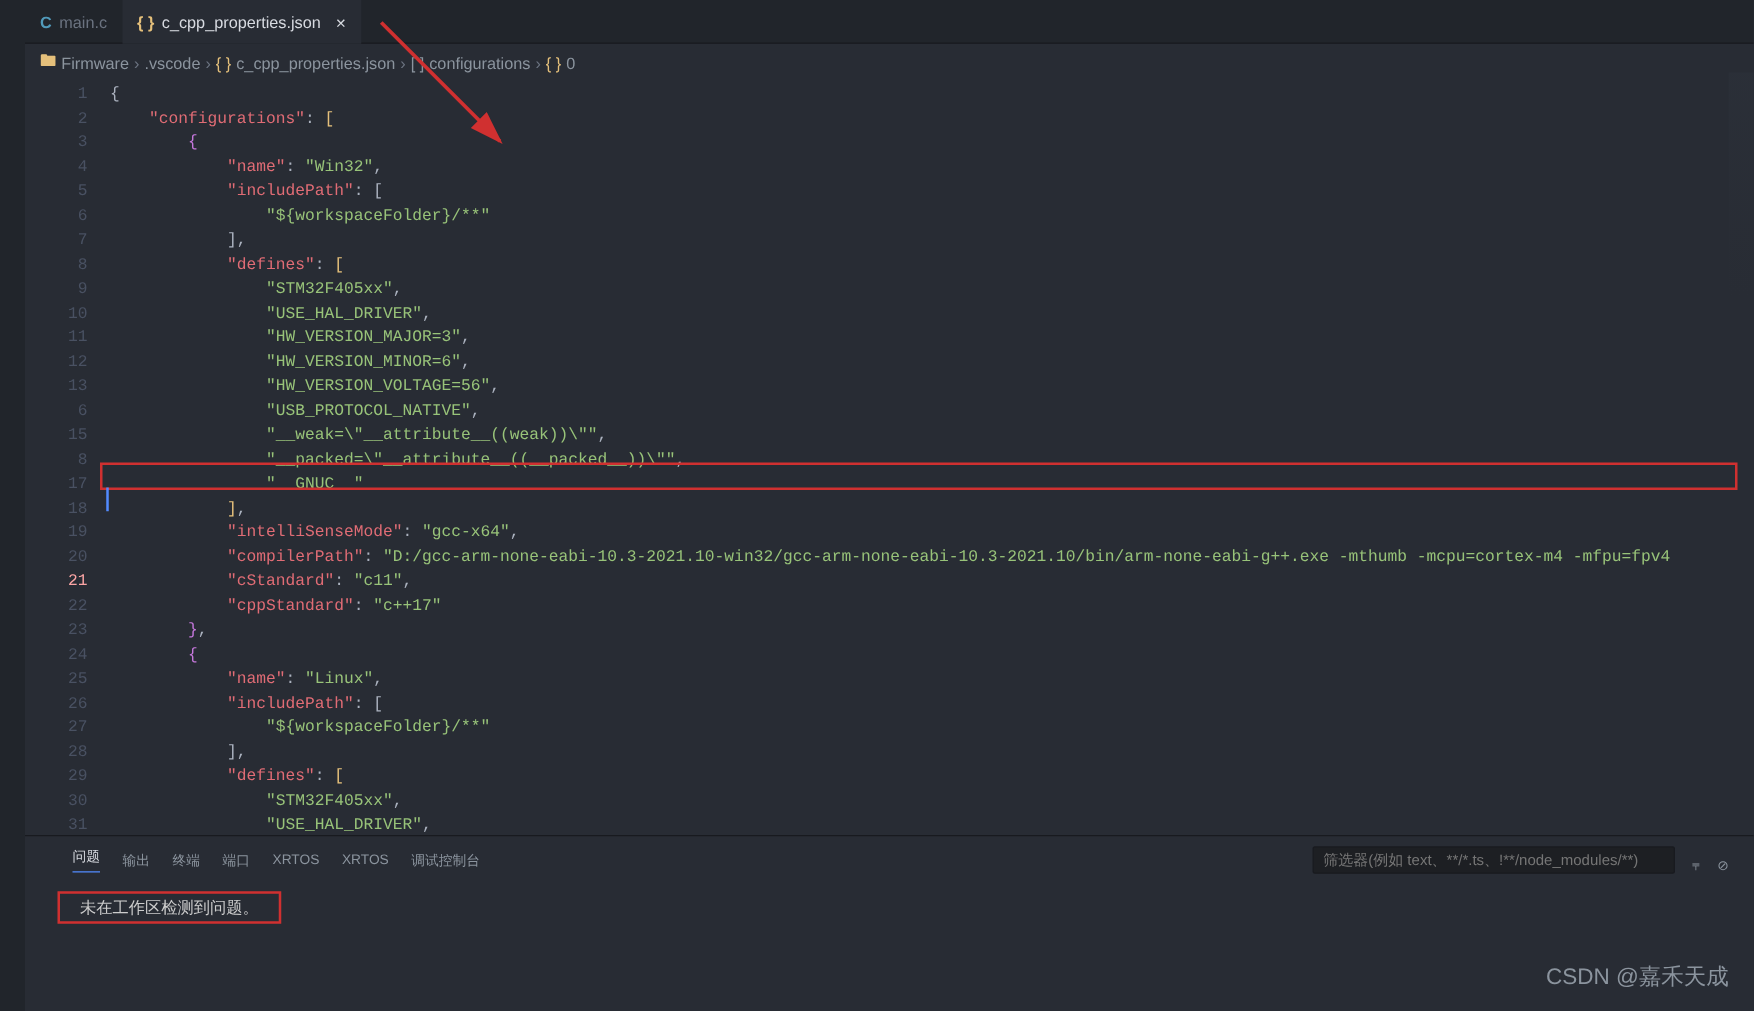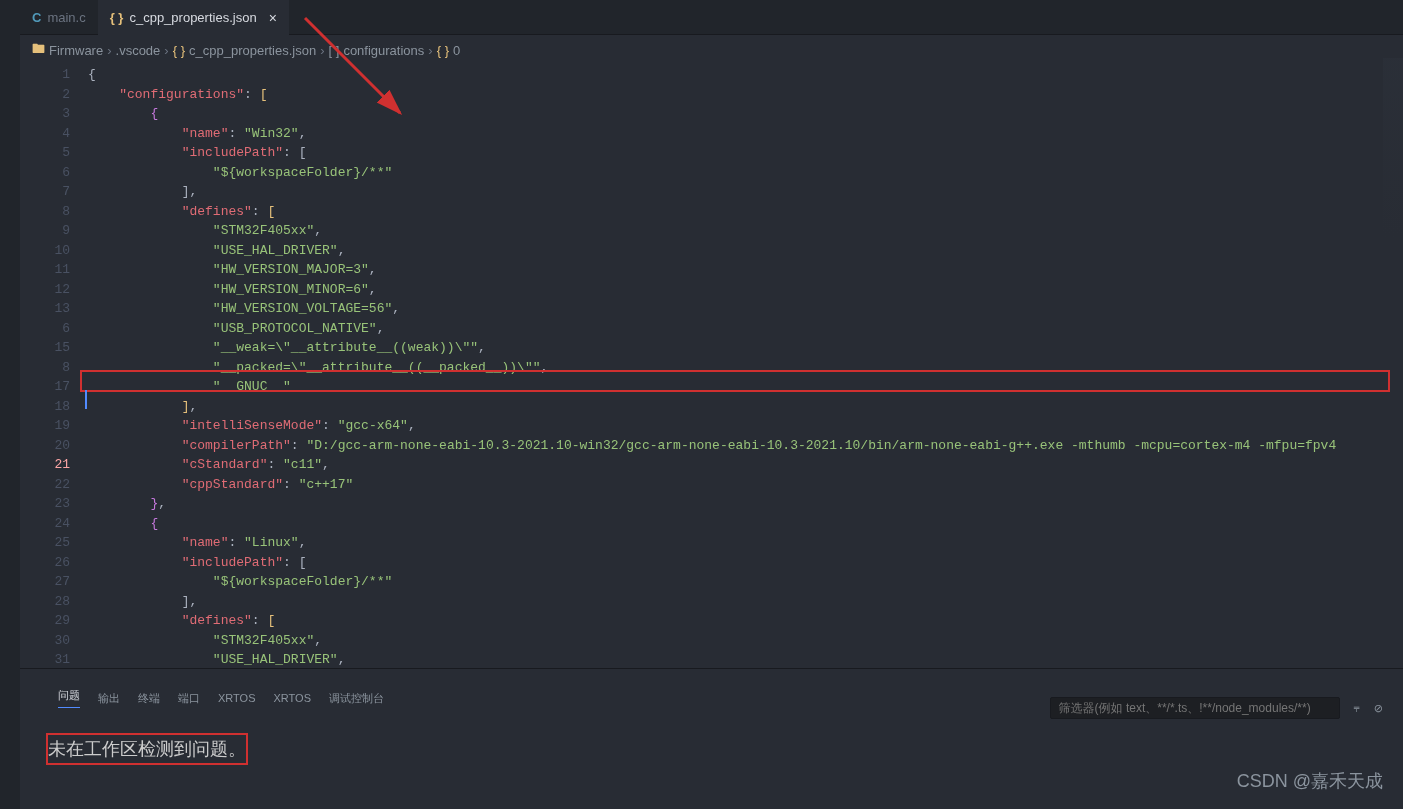--- a/index.html
+++ b/index.html
@@ -103,37 +103,37 @@
   display: flex;
   align-items: center;
   gap: 18px;
   padding: 8px 20px 8px 38px;
   font-family: -apple-system, 'Segoe UI', sans-serif;
   font-size: 11px;
   color: #8b949e;
 }
 .panel-tab { cursor: pointer; }
 .panel-tab.active { color: #d7dae0; border-bottom: 1px solid #528bff; padding-bottom: 4px; }
-.panel-right { margin-left: auto; display: flex; align-items: center; gap: 14px; margin-top: 20px; }
+.panel-right { margin-left: auto; display: flex; align-items: flex-end; gap: 14px; }
 .filter-input {
   background: #1d1f23;
   border: 1px solid #181a1f;
   color: #5c6370;
   padding: 3px 8px;
   width: 290px;
   font-size: 12px;
   border-radius: 2px;
 }
 .problems-msg {
   margin: 6px 26px;
-  padding: 2px 0;
+  padding: 2px 16px;
   border: 2px solid #d03030;
   display: inline-block;
   font-family: -apple-system, 'Segoe UI', sans-serif;
-  font-size: 18px;
+  font-size: 13px;
   color: #cccccc;
 }
 .watermark {
   position: absolute;
   right: 20px;
   bottom: 16px;
   color: #8b949e;
   font-family: -apple-system, 'Segoe UI', sans-serif;
   font-size: 18px;
 }

